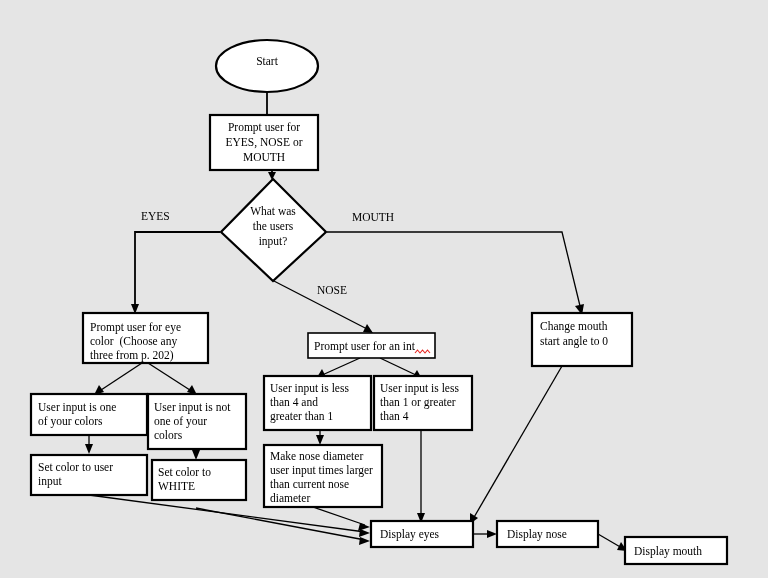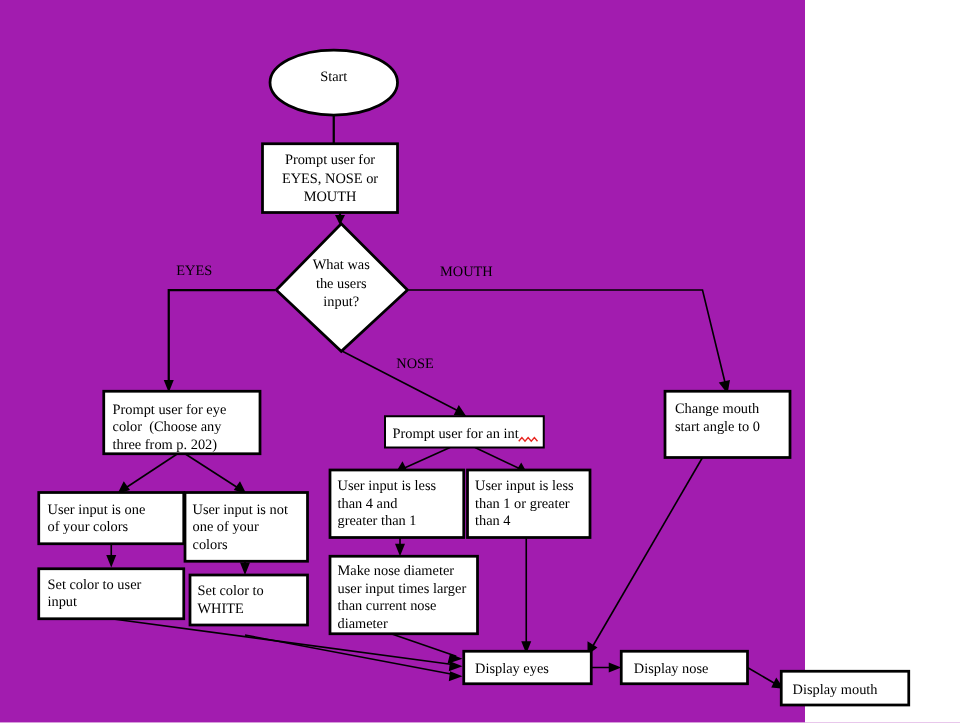--- a/index.html
+++ b/index.html
@@ -8,23 +8,23 @@
     background: #ffffff;
   }
   body {
     width: 768px;
     height: 578px;
     font-family: "Liberation Serif", "DejaVu Serif", serif;
     overflow: hidden;
   }
   #flowchart-root {
     position: relative;
-    width: 644px;
+    width: 768px;
     height: 578px;
-    background: #a21caf;
+    background: #e5e5e5;
   }
   svg#chart-svg {
     display: block;
     width: 768px;
     height: 578px;
   }
   .node-shape {
     fill: #ffffff;
     stroke: #000000;
     stroke-width: 2.2;

